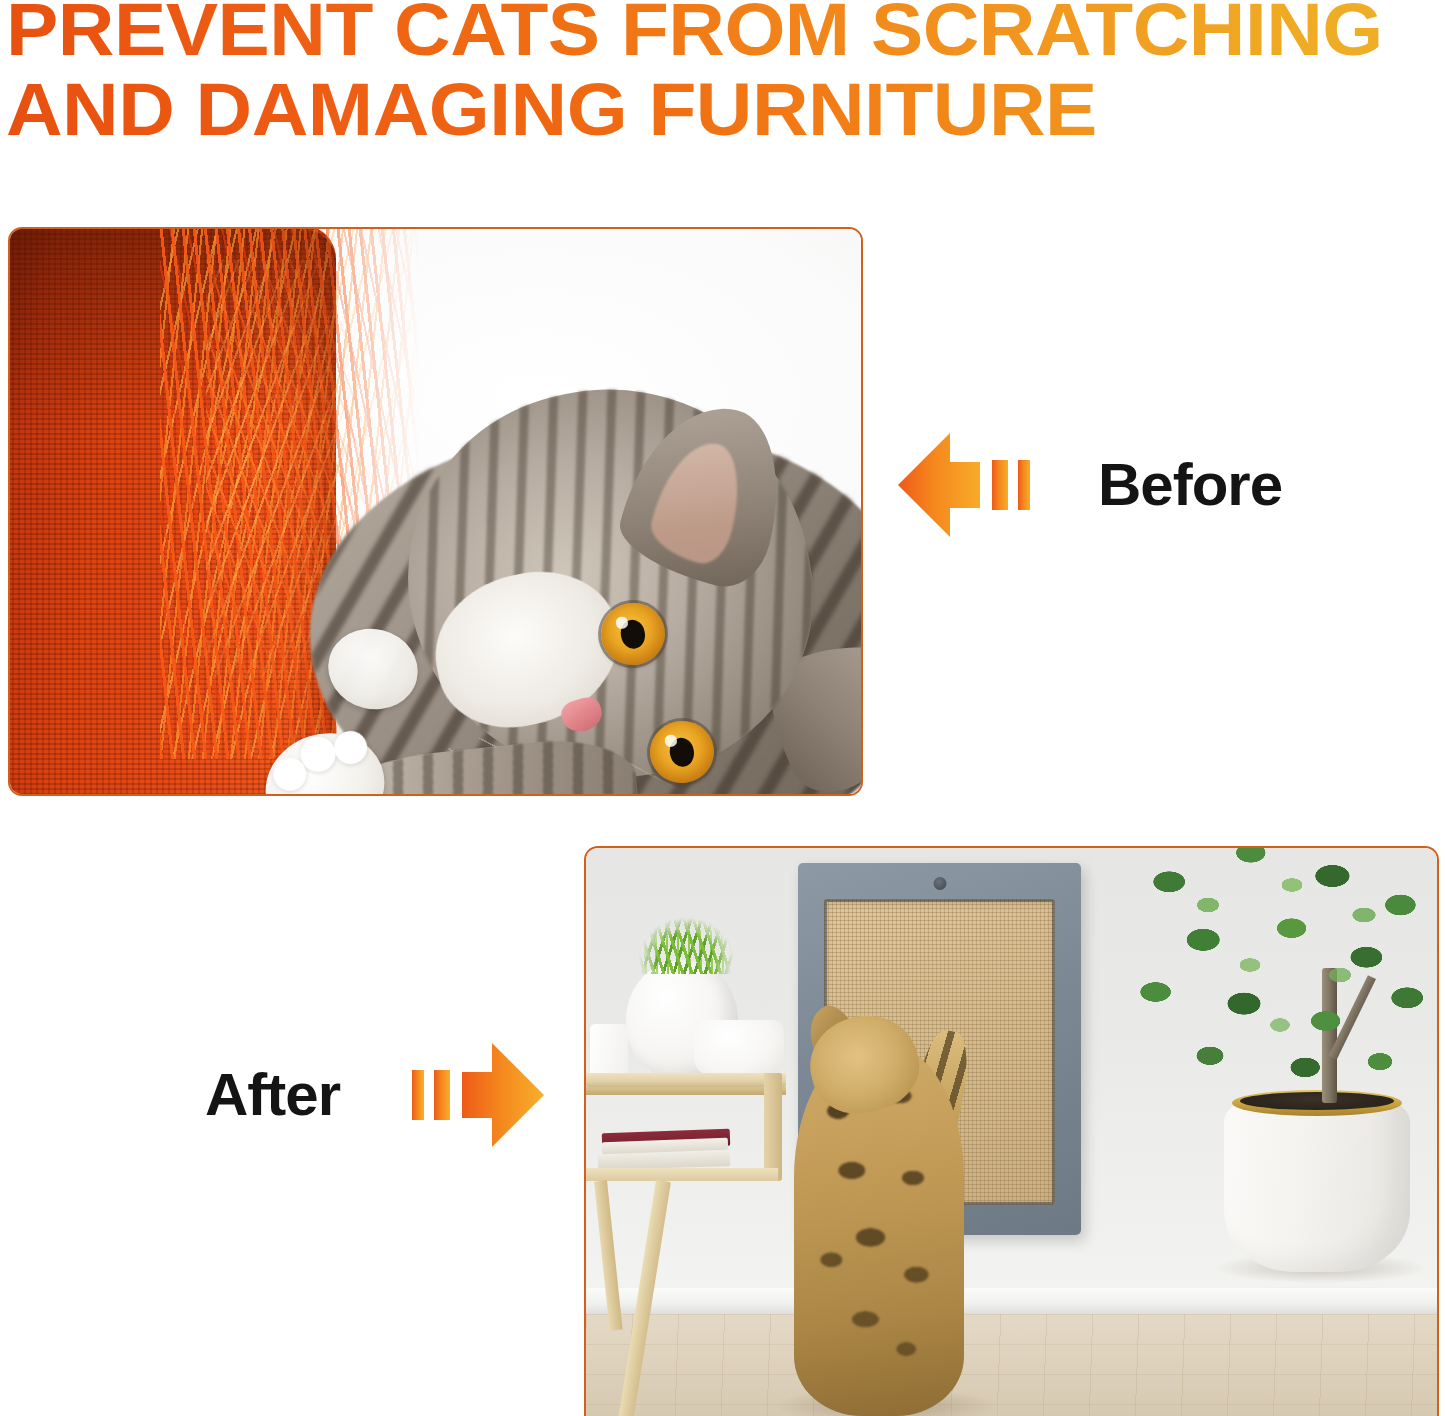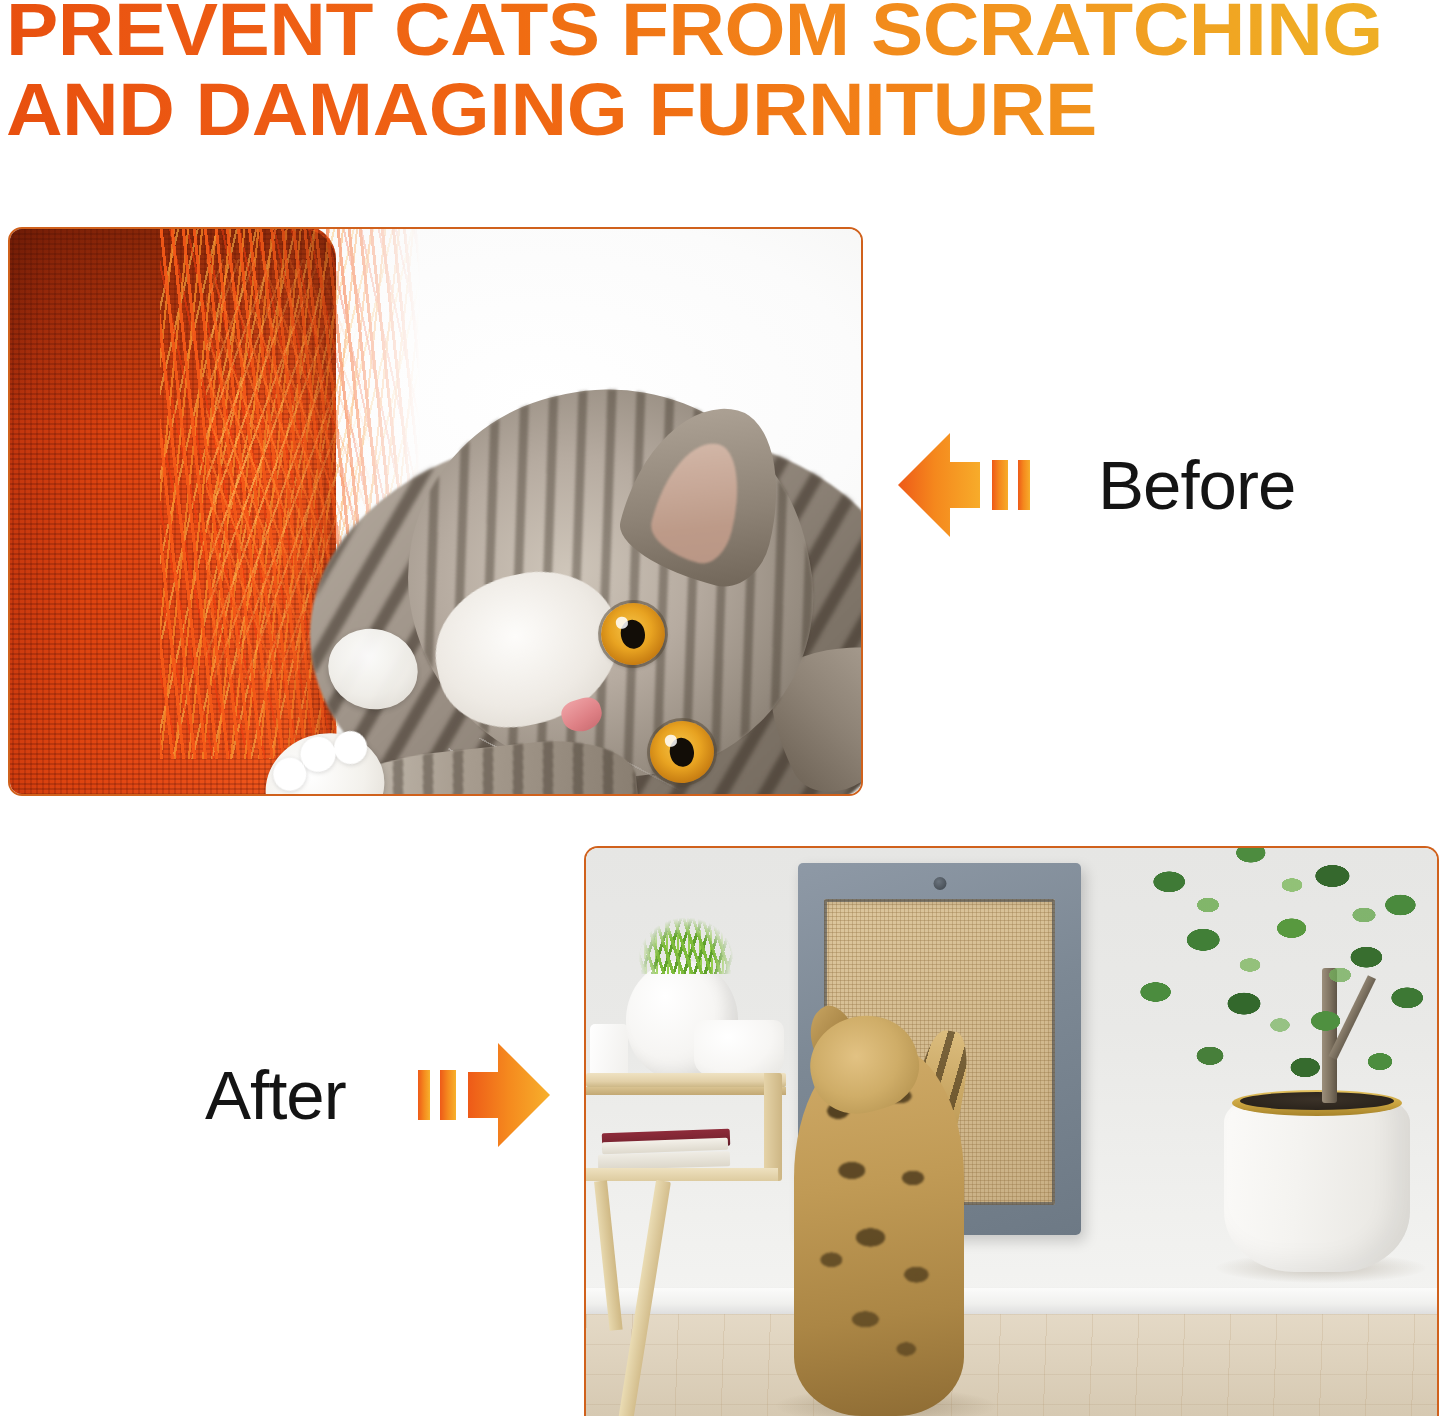--- a/index.html
+++ b/index.html
@@ -582,22 +582,22 @@
   .callout {
     position: absolute;
     display: flex;
     align-items: center;
   }
   #callout-before { left: 898px; top: 430px; }
   #callout-after  { left: 205px; top: 1040px; }
 
   .callout-label {
     font-family: "Liberation Sans", sans-serif;
-    font-weight: normal;
-    font-size: 69px;
+    font-weight: bold;
+    font-size: 60px;
     color: #141414;
     letter-spacing: -1px;
     line-height: 1;
     white-space: nowrap;
   }
   #label-before { margin-left: 40px; }
   #label-after  { margin-right: 44px; }
   .arrow-svg { display: block; }
 
   

